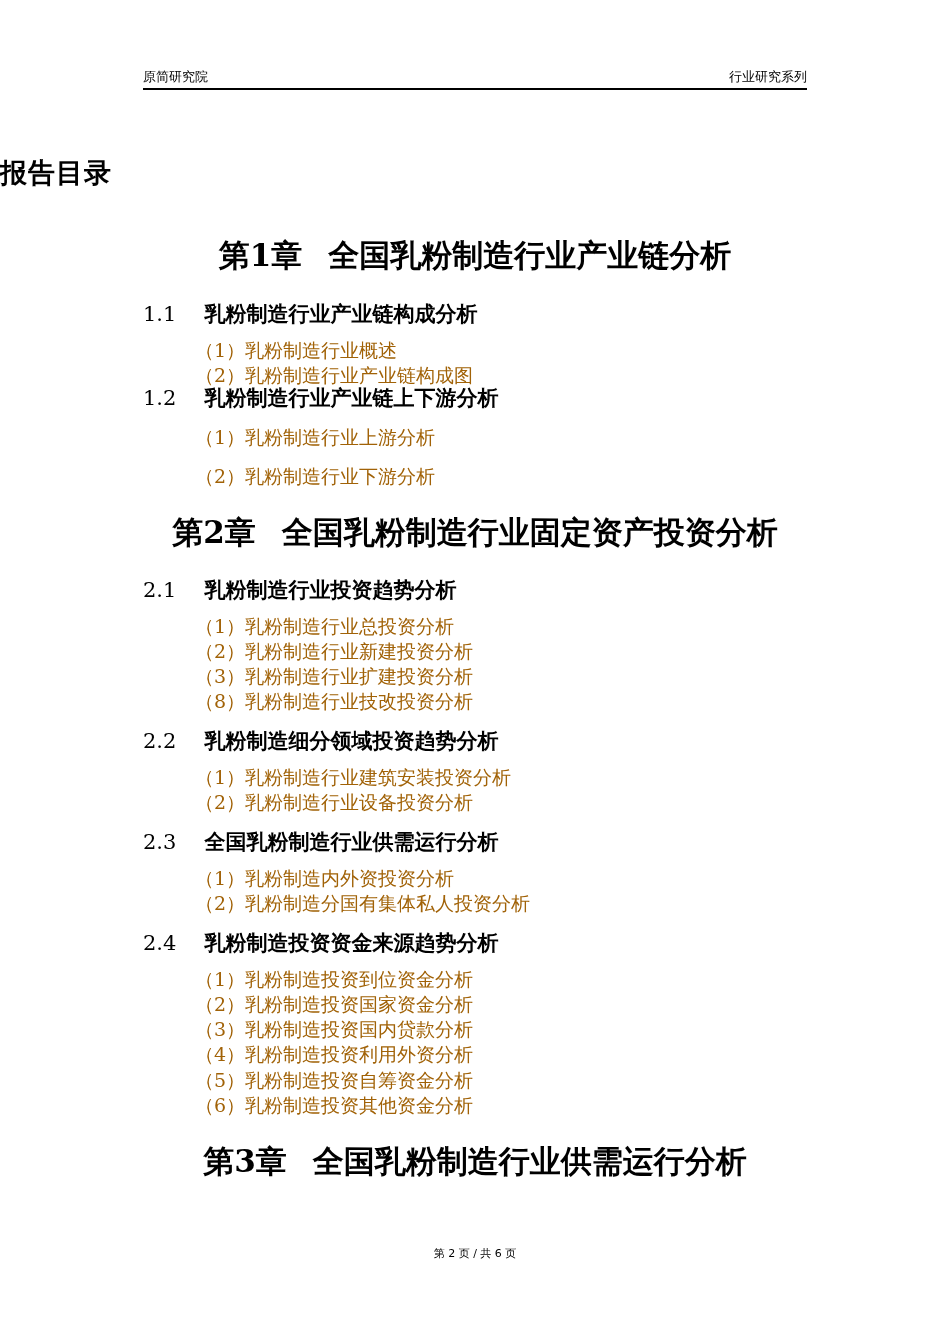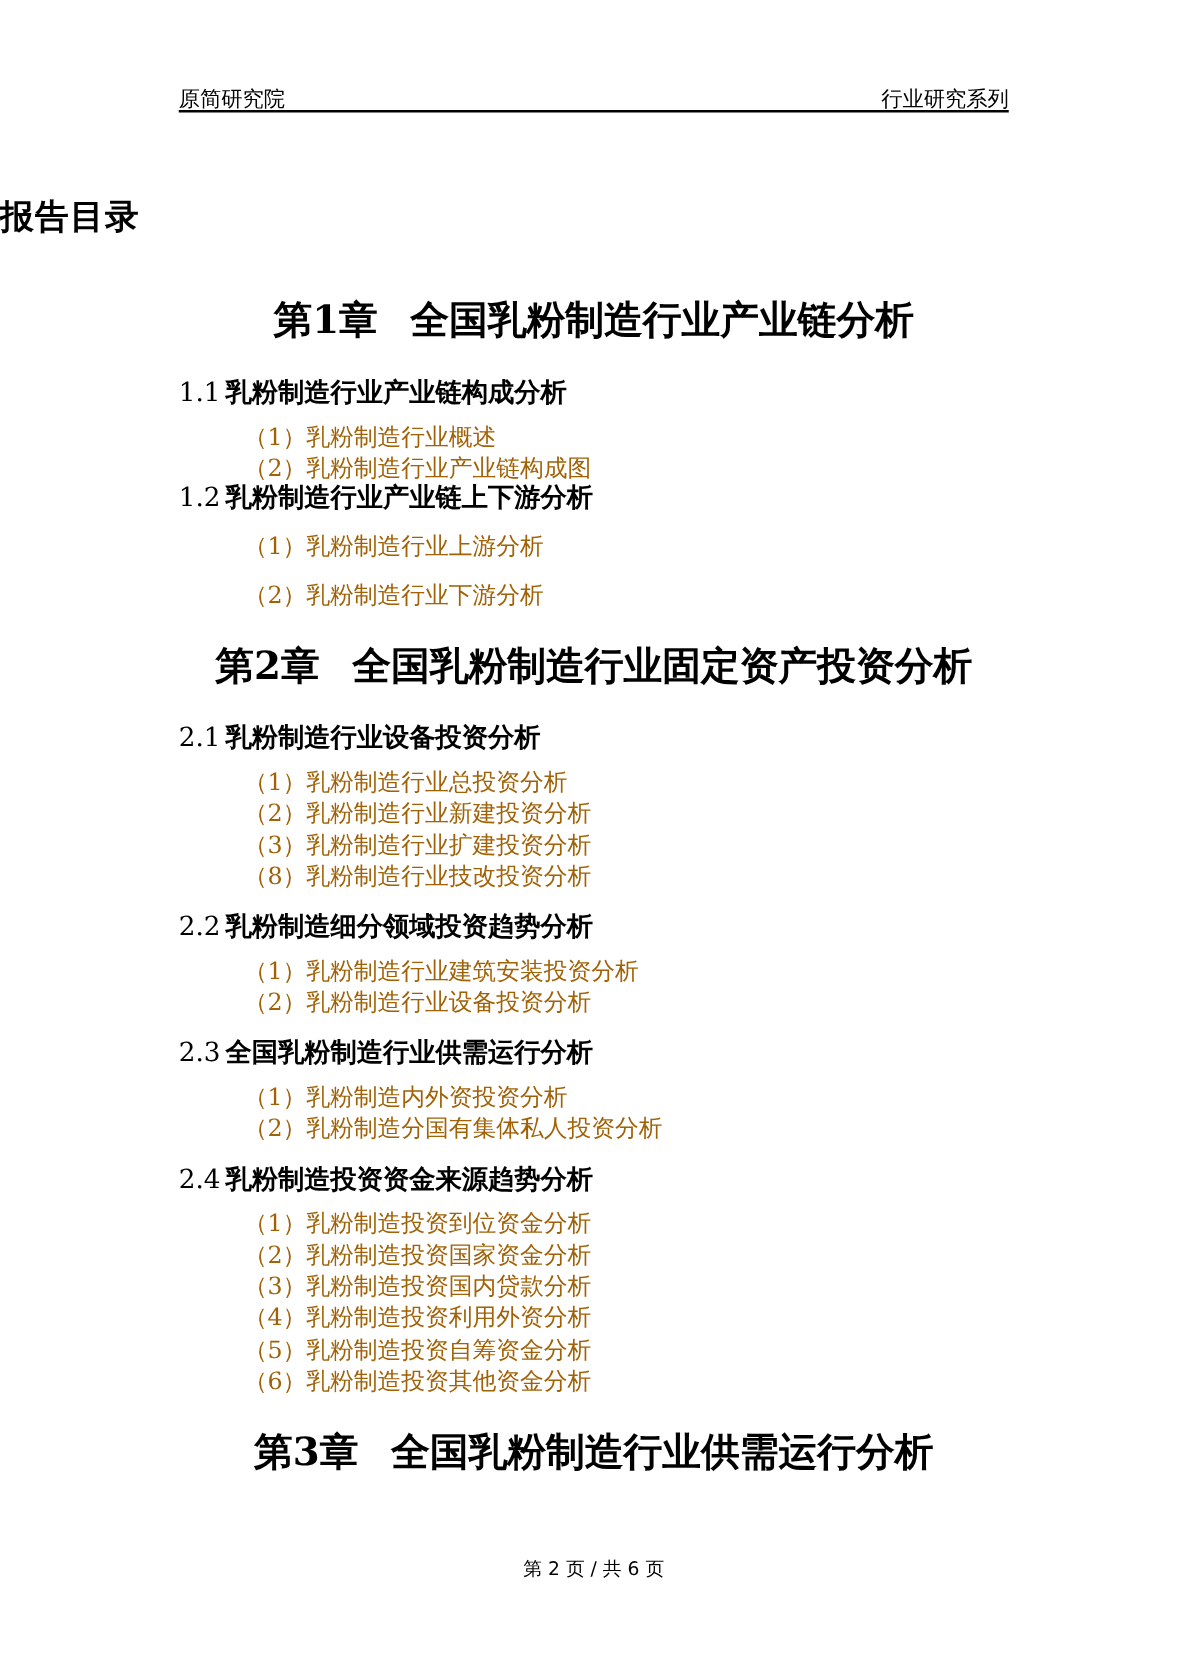--- a/index.html
+++ b/index.html
@@ -1,32 +1,32 @@
 <!DOCTYPE html>
 <html><head>
   <meta charset="utf-8">
   <style>
     html, body { margin: 0; padding: 0; background: #ffffff; }
     body { width: 950px; height: 1344px; position: relative; overflow: hidden; color: #000; font-family: "DejaVu Serif", "Liberation Serif", serif; }
-    .header { position: absolute; left: 143px; right: 143px; top: 68px; height: 20px; font-family: "DejaVu Sans", "Liberation Sans", sans-serif; font-size: 17px; }
+    .header { position: absolute; left: 143px; right: 143px; top: 68px; height: 20px; font-family: "DejaVu Sans", "Liberation Sans", sans-serif; font-size: 13px; }
     .header .left { position: absolute; left: 0; top: 0; }
     .header .right { position: absolute; right: 0; top: 0; }
     .header-rule { position: absolute; left: 143px; right: 143px; top: 88px; height: 2px; background: #000; }
 
     .doc-title { position: absolute; left: 0; right: 0; top: 155px; font-size: 27px; font-weight: bold; letter-spacing: 1px; }
 
     .chapter { position: absolute; left: 0; right: 0; text-align: center; font-size: 31px; font-weight: bold; }
     .chapter .num { margin-right: 26px; }
 
     .section { position: absolute; left: 143px; font-size: 21px; font-weight: bold; }
-    .section .num { font-weight: normal; margin-right: 4px; }
+    .section .num { font-weight: normal; margin-right: 28px; }
 
     .item { position: absolute; left: 195px; font-size: 19px; color: #a16207; line-height: 25px; white-space: nowrap; }
 
-    .footer { position: absolute; left: 0; right: 0; top: 1246px; text-align: center; font-family: "DejaVu Sans", "Liberation Sans", sans-serif; font-size: 15px; }
+    .footer { position: absolute; left: 0; right: 0; top: 1246px; text-align: center; font-family: "DejaVu Sans", "Liberation Sans", sans-serif; font-size: 11px; }
   </style>
 </head>
 <body>
 
 <div class="header">
   <span class="left">原简研究院</span>
   <span class="right">行业研究系列</span>
 </div>
 <div class="header-rule"></div>
 
@@ -46,21 +46,21 @@
   <span class="num">1.2</span><span>乳粉制造行业产业链上下游分析</span>
 </div>
 <div class="item" style="top:425px;">（1）乳粉制造行业上游分析</div>
 <div class="item" style="top:464px;">（2）乳粉制造行业下游分析</div>
 
 <div class="chapter" style="top:512px;">
   <span class="num">第2章</span><span>全国乳粉制造行业固定资产投资分析</span>
 </div>
 
 <div class="section" style="top:576px;">
-  <span class="num">2.1</span><span>乳粉制造行业设备投资分析</span>
+  <span class="num">2.1</span><span>乳粉制造行业投资趋势分析</span>
 </div>
 <div class="item" style="top:614px;">（1）乳粉制造行业总投资分析</div>
 <div class="item" style="top:639px;">（2）乳粉制造行业新建投资分析</div>
 <div class="item" style="top:664px;">（3）乳粉制造行业扩建投资分析</div>
 <div class="item" style="top:689px;">（8）乳粉制造行业技改投资分析</div>
 
 <div class="section" style="top:727px;">
   <span class="num">2.2</span><span>乳粉制造细分领域投资趋势分析</span>
 </div>
 <div class="item" style="top:765px;">（1）乳粉制造行业建筑安装投资分析</div>

